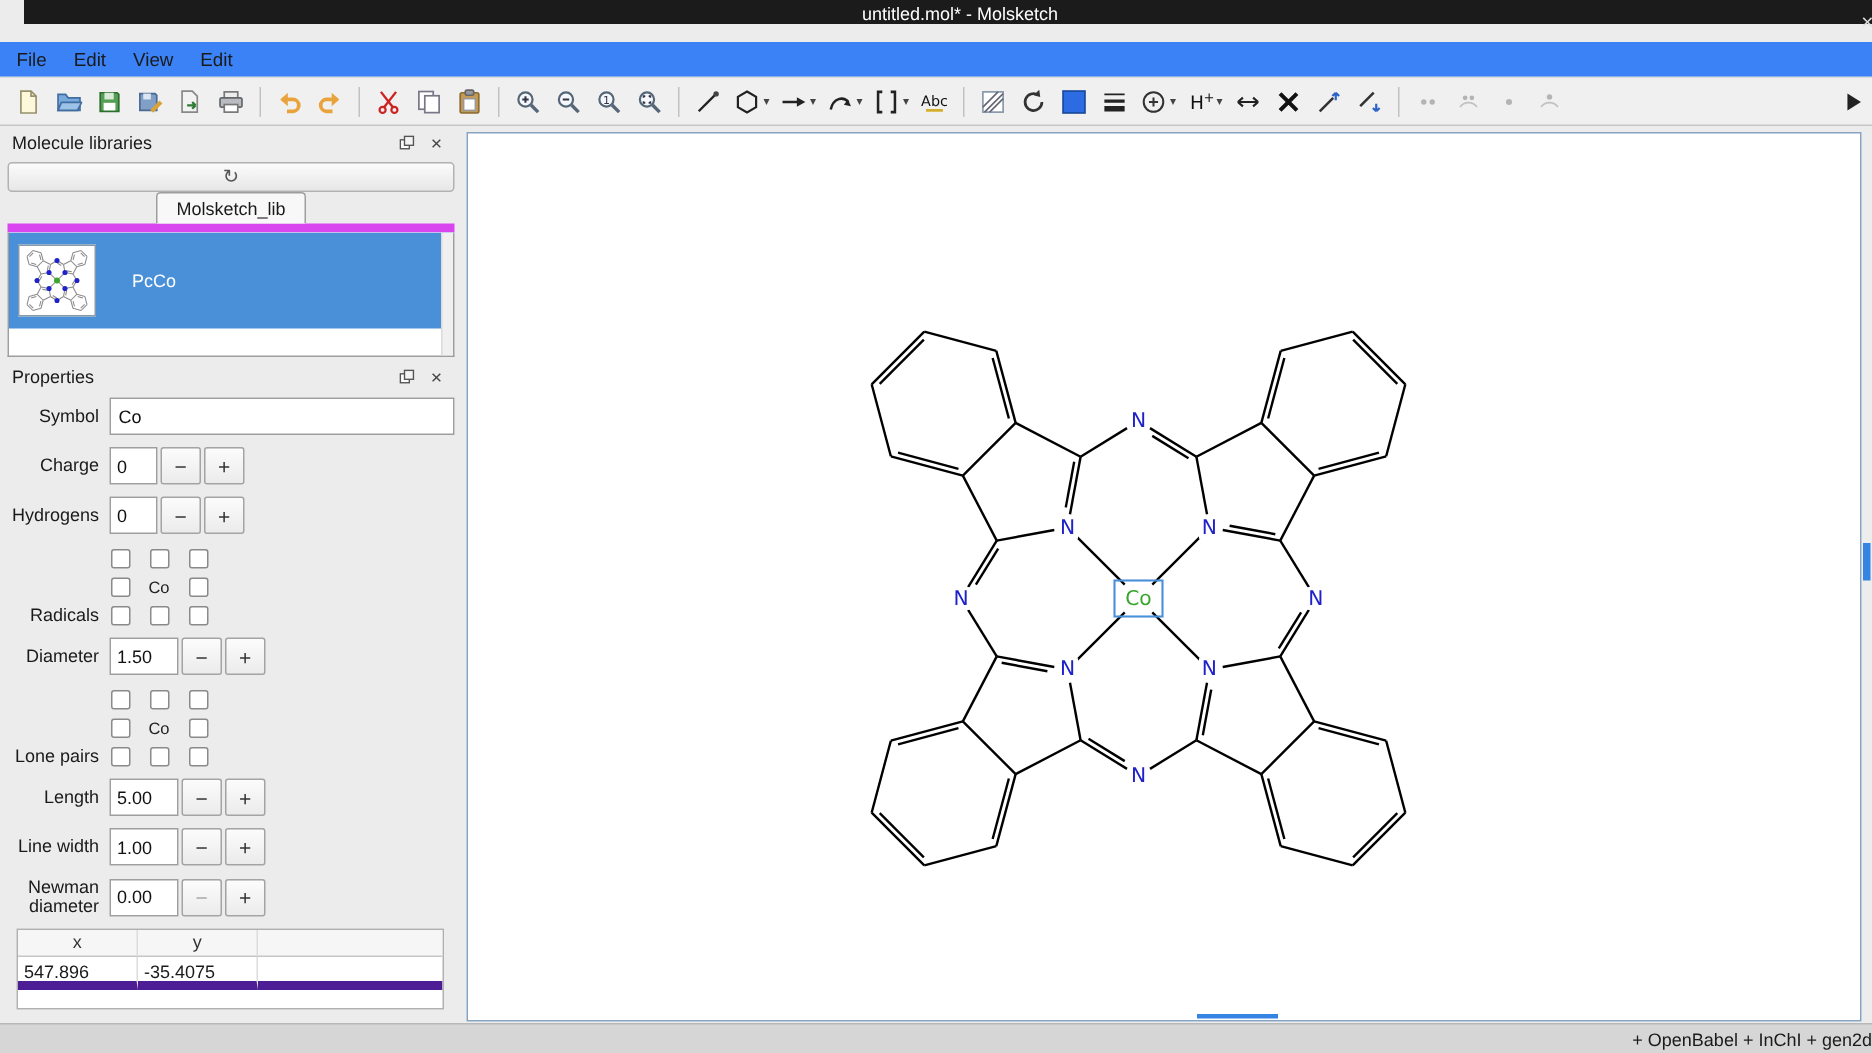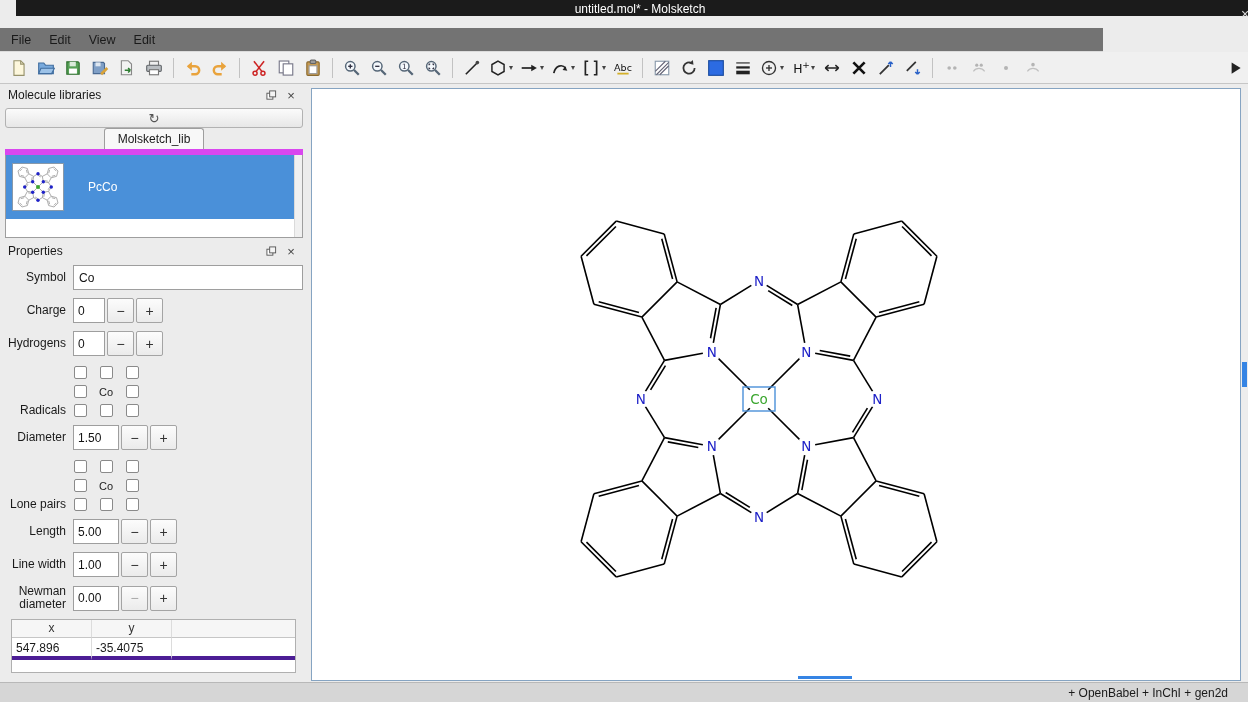--- a/index.html
+++ b/index.html
@@ -1,21 +1,21 @@
 <!DOCTYPE html>
 <html><head>
 <meta charset="utf-8">
 <style>
   *{margin:0;padding:0;box-sizing:border-box}
   html,body{width:1248px;height:702px;overflow:hidden;font-family:"Liberation Sans","DejaVu Sans",sans-serif;font-size:12px;color:#1a1a1a;background:#ececec}
   
   .titlebar{position:absolute;left:16px;top:0;width:1248px;height:16px;background:#1b1b1b;color:#fff;display:flex;align-items:flex-end;justify-content:center}
   .titlebar .wclose{position:absolute;right:10px;top:5px;width:18px;height:18px;display:flex;align-items:center;justify-content:center;color:#ddd;font-size:14px;cursor:default}
   
-  .menubar{position:absolute;left:0;top:28px;width:1103px;height:24px;background:#737373;border-bottom:1px solid #dcdcdc;display:flex;align-items:center;padding-left:2px}
+  .menubar{position:absolute;left:0;top:28px;width:1248px;height:24px;background:#3b82f6;border-bottom:1px solid #dcdcdc;display:flex;align-items:center;padding-left:2px}
   .menu-item{padding:4px 9px;font-size:12.5px}
   
   .toolbar{position:absolute;left:0;top:52px;width:1248px;height:32px;background:#f0f0f0;border-bottom:1px solid #c6c6c6;display:flex;align-items:center;padding:0 6px;gap:1px}
   .tbtn{height:26px;min-width:26px;display:flex;align-items:center;justify-content:center;border-radius:3px;padding:0 3px}
   .tbtn.disabled{opacity:.38;filter:grayscale(.8)}
   .ticon{width:18px;height:18px;display:block}
   .dd{font-size:8px;color:#444;margin-left:2px}
   .tsep{width:1px;height:20px;background:#c2c2c2;margin:0 5px}
   .toverflow{position:absolute;right:4px;top:6px;width:18px;height:20px;display:flex;align-items:center;justify-content:center}
   
@@ -44,30 +44,30 @@
   .spinval{height:25px;border:1px solid #9e9e9e;background:#fff;padding:0 4px;font:12px "Liberation Sans","DejaVu Sans",sans-serif;color:#111}
   .w32{width:32px}.w46{width:46px}
   .spinbtn{appearance:none;width:27px;height:25px;border:1px solid #a4a4a4;border-radius:2px;background:linear-gradient(#fcfcfc,#ebebeb);font-size:14px;color:#333;display:flex;align-items:center;justify-content:center}
   .spinbtn.dim{color:#aaa}
   .cbgrid{display:grid;grid-template-columns:repeat(3,14px);gap:6px 12px;align-items:center;justify-items:center;padding-top:2px}
   .cb{width:13px;height:13px;border:1px solid #8a8a8a;border-radius:2px;background:#fff}
   .grid-center{font-size:11px;color:#222}
   
   .ctable{margin:3px 8px 0 7px;border:1px solid #b0b0b0;background:#fff;height:54px;overflow:hidden}
   .crow{display:flex}
-  .ccell{width:80px;height:22px;line-height:21px;padding:0 4px;border-right:1px solid #dcdcdc;border-bottom:4px solid #4c1d95;overflow:hidden}
+  .ccell{width:80px;height:22px;line-height:21px;padding:0 4px;border-right:1px solid #dcdcdc;border-bottom:6px solid #4c1d95;overflow:hidden}
   .ccell.last{flex:1;border-right:none}
   .chead .ccell{height:18px;line-height:17px;background:#f6f6f6;border-bottom:1px solid #c6c6c6;text-align:center;color:#333}
   
   .canvas{position:absolute;left:311px;top:88px;width:930px;height:593px;background:#fff;border:1px solid #86a4c2}
   .vtrack{position:absolute;left:1242px;top:88px;width:5px;height:593px;background:#ededed}
   .vthumb{position:absolute;left:1242px;top:362px;width:5px;height:25px;background:#3584e4}
   .hthumb{position:absolute;left:798px;top:676px;width:54px;height:3px;background:#3584e4}
   
-  .statusbar{position:absolute;left:0;top:682px;width:1248px;height:20px;background:#d6d6d6;border-top:1px solid #b8b8b8;display:flex;align-items:center;justify-content:flex-end;padding-right:20px;color:#1a1a1a}
+  .statusbar{position:absolute;left:0;top:682px;width:1248px;height:20px;background:#d6d6d6;border-top:1px solid #b8b8b8;display:flex;align-items:center;justify-content:flex-end;padding-right:0;color:#1a1a1a}
   svg{display:block}
 </style>
 </head>
 <body>
 
 <svg width="0" height="0" style="position:absolute" aria-hidden="true">
 <defs>
 <symbol id="sym-page" viewBox="0 0 16 16">
         <path d="M3.5 1.5h6l3 3v10h-9z" fill="#fdf7dc" stroke="#97926b"></path>
         <path d="M9.5 1.5v3h3" fill="none" stroke="#97926b"></path>

